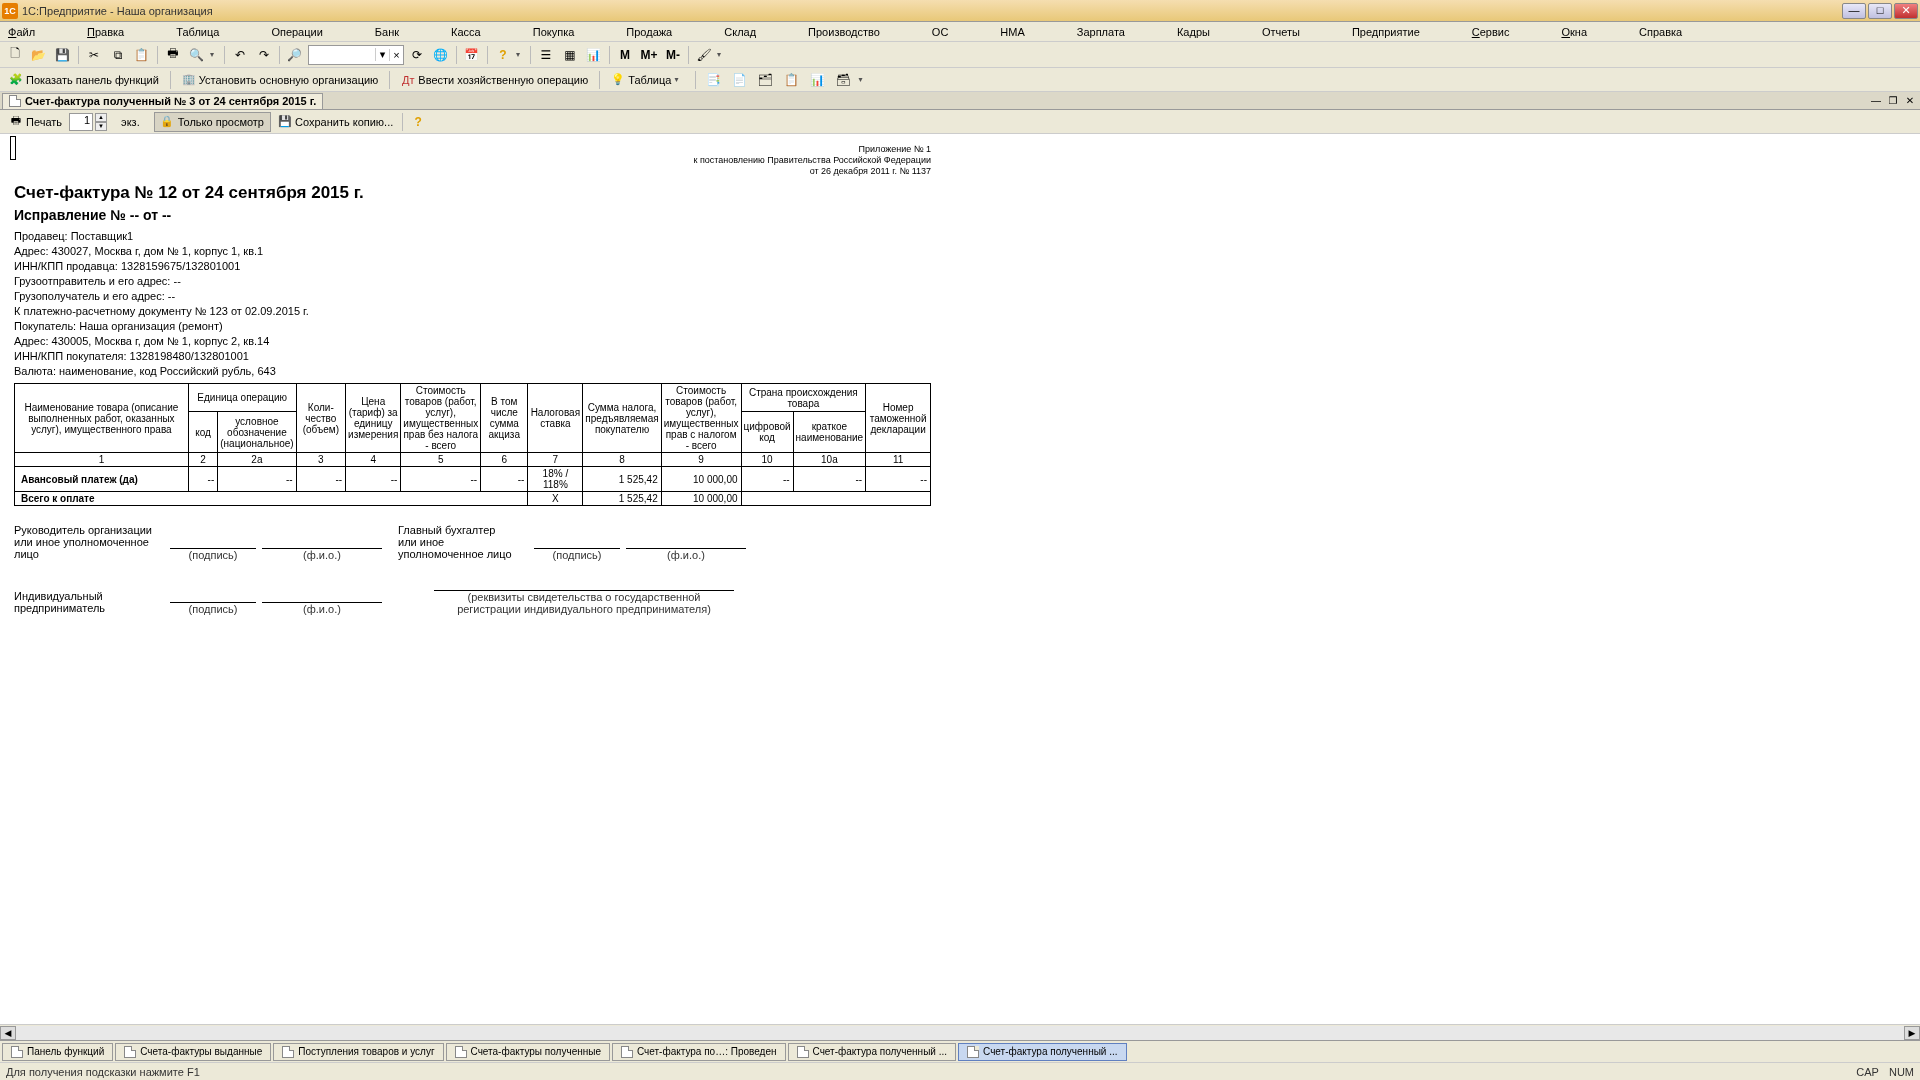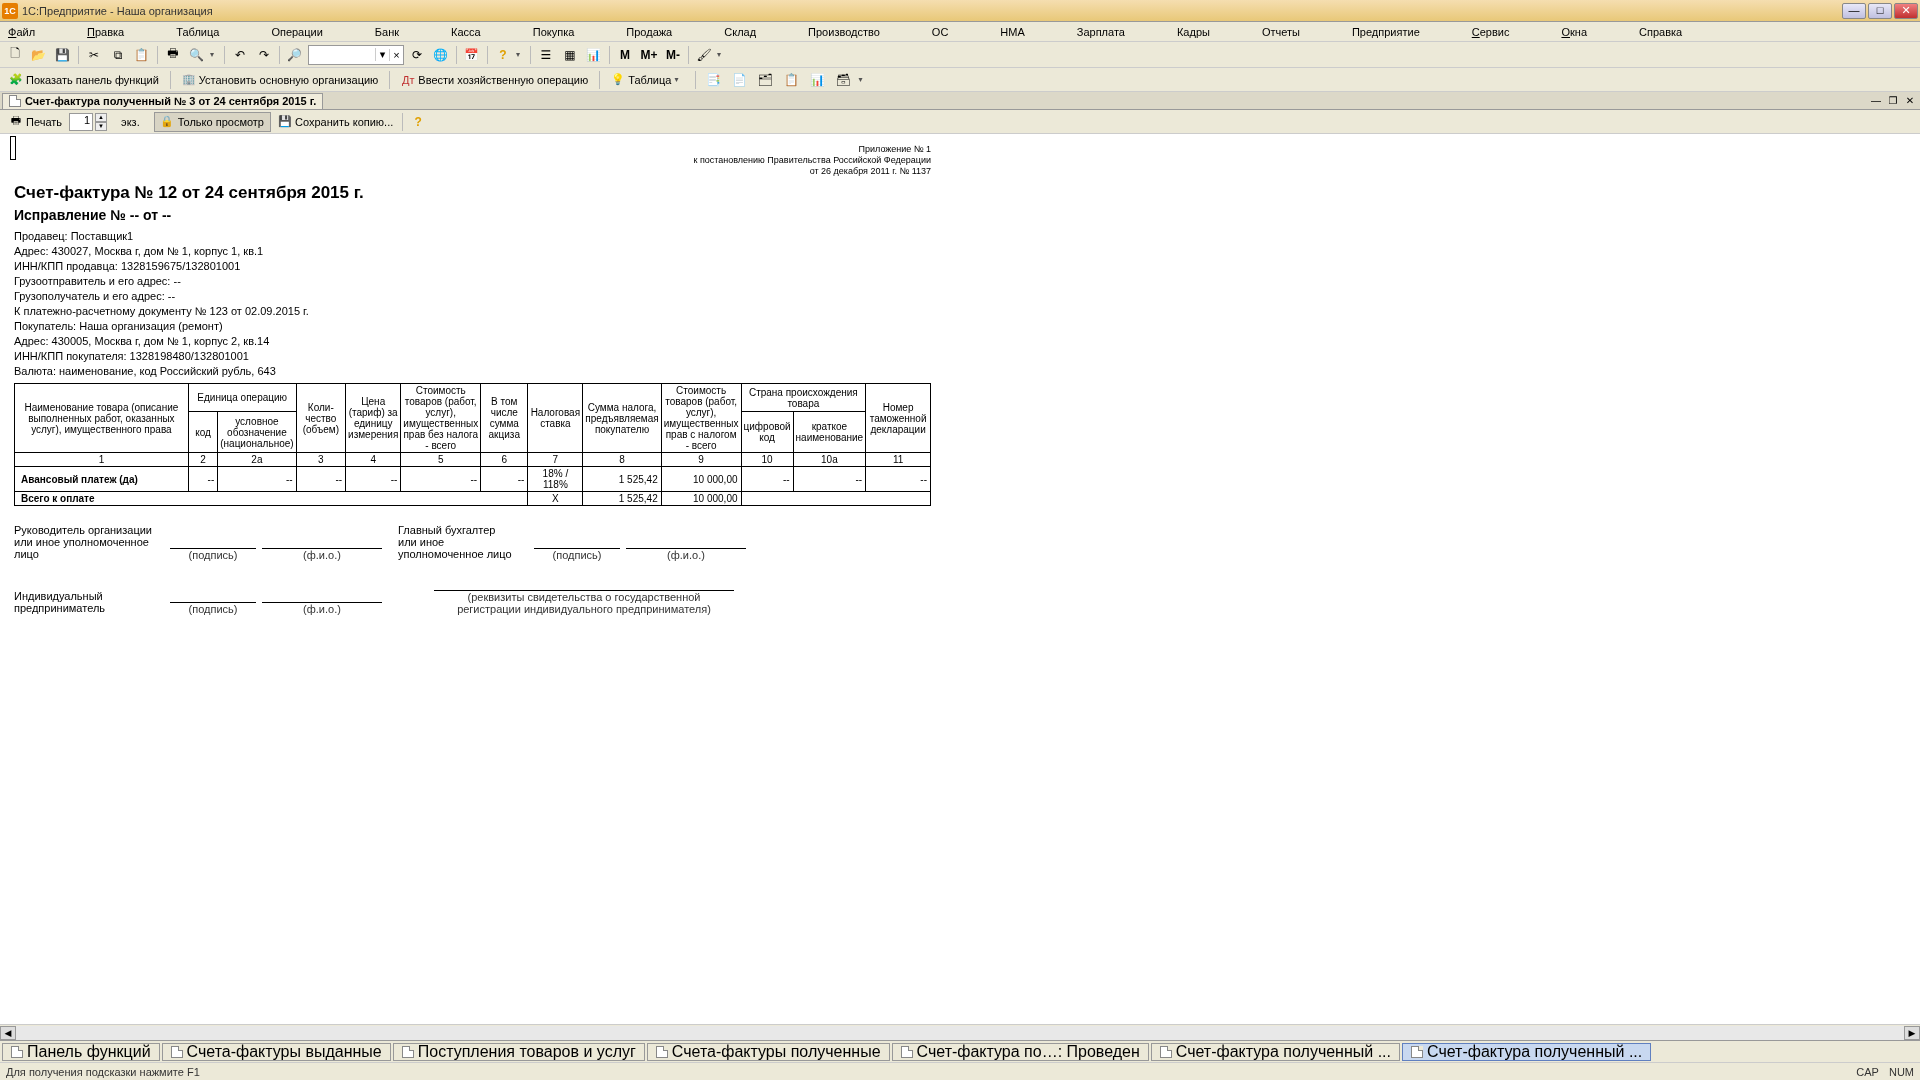--- a/index.html
+++ b/index.html
@@ -45,21 +45,21 @@
 table.inv td,table.inv th{border:1px solid #000;padding:1px 2px;text-align:center;vertical-align:middle;font-weight:normal;}
 table.inv .num{text-align:right;padding-right:3px;}
 table.inv .lft{text-align:left;padding-left:6px;font-weight:bold;}
 .sigline{border-top:1px solid #000;text-align:center;font-size:11px;color:#333;height:12px;}
 .sigrow{display:flex;align-items:flex-end;gap:6px;}
 .sigcol{display:flex;flex-direction:column;}
 .hscroll{height:16px;background:#ece9d8;border-top:1px solid #ccc;display:flex;align-items:center;}
 .hscroll .arr{width:16px;height:14px;border:1px solid #999;background:#ddd;text-align:center;cursor:pointer;font-size:9px;line-height:12px;}
 .hscroll .track{flex:1;background:#e8e8e8;height:14px;position:relative;}
 .bottomtabs{height:22px;background:#ece9d8;display:flex;align-items:center;border-top:1px solid #999;padding:0 2px;gap:2px;}
-.btab{height:18px;padding:0 8px;border:1px solid #999;background:#ece9d8;display:flex;align-items:center;gap:4px;cursor:pointer;font-size:16px;}
+.btab{height:18px;padding:0 8px;border:1px solid #999;background:#ece9d8;display:flex;align-items:center;gap:4px;cursor:pointer;font-size:10px;}
 .btab.active{background:#c8d8f0;border-color:#6080c0;}
 .statusbar{height:18px;background:#ece9d8;border-top:1px solid #ccc;display:flex;align-items:center;padding:0 6px;font-size:11px;color:#333;}
 .statusbar .sright{margin-left:auto;display:flex;gap:10px;}
 .docicon{width:12px;height:12px;display:inline-block;background:#fff;border:1px solid #888;position:relative;}
 .docicon:before{content:"";position:absolute;right:-1px;top:-1px;width:4px;height:4px;background:#ece9d8;border-left:1px solid #888;border-bottom:1px solid #888;}
 </style>
 </head>
 <body>
 
 <div class="window">

